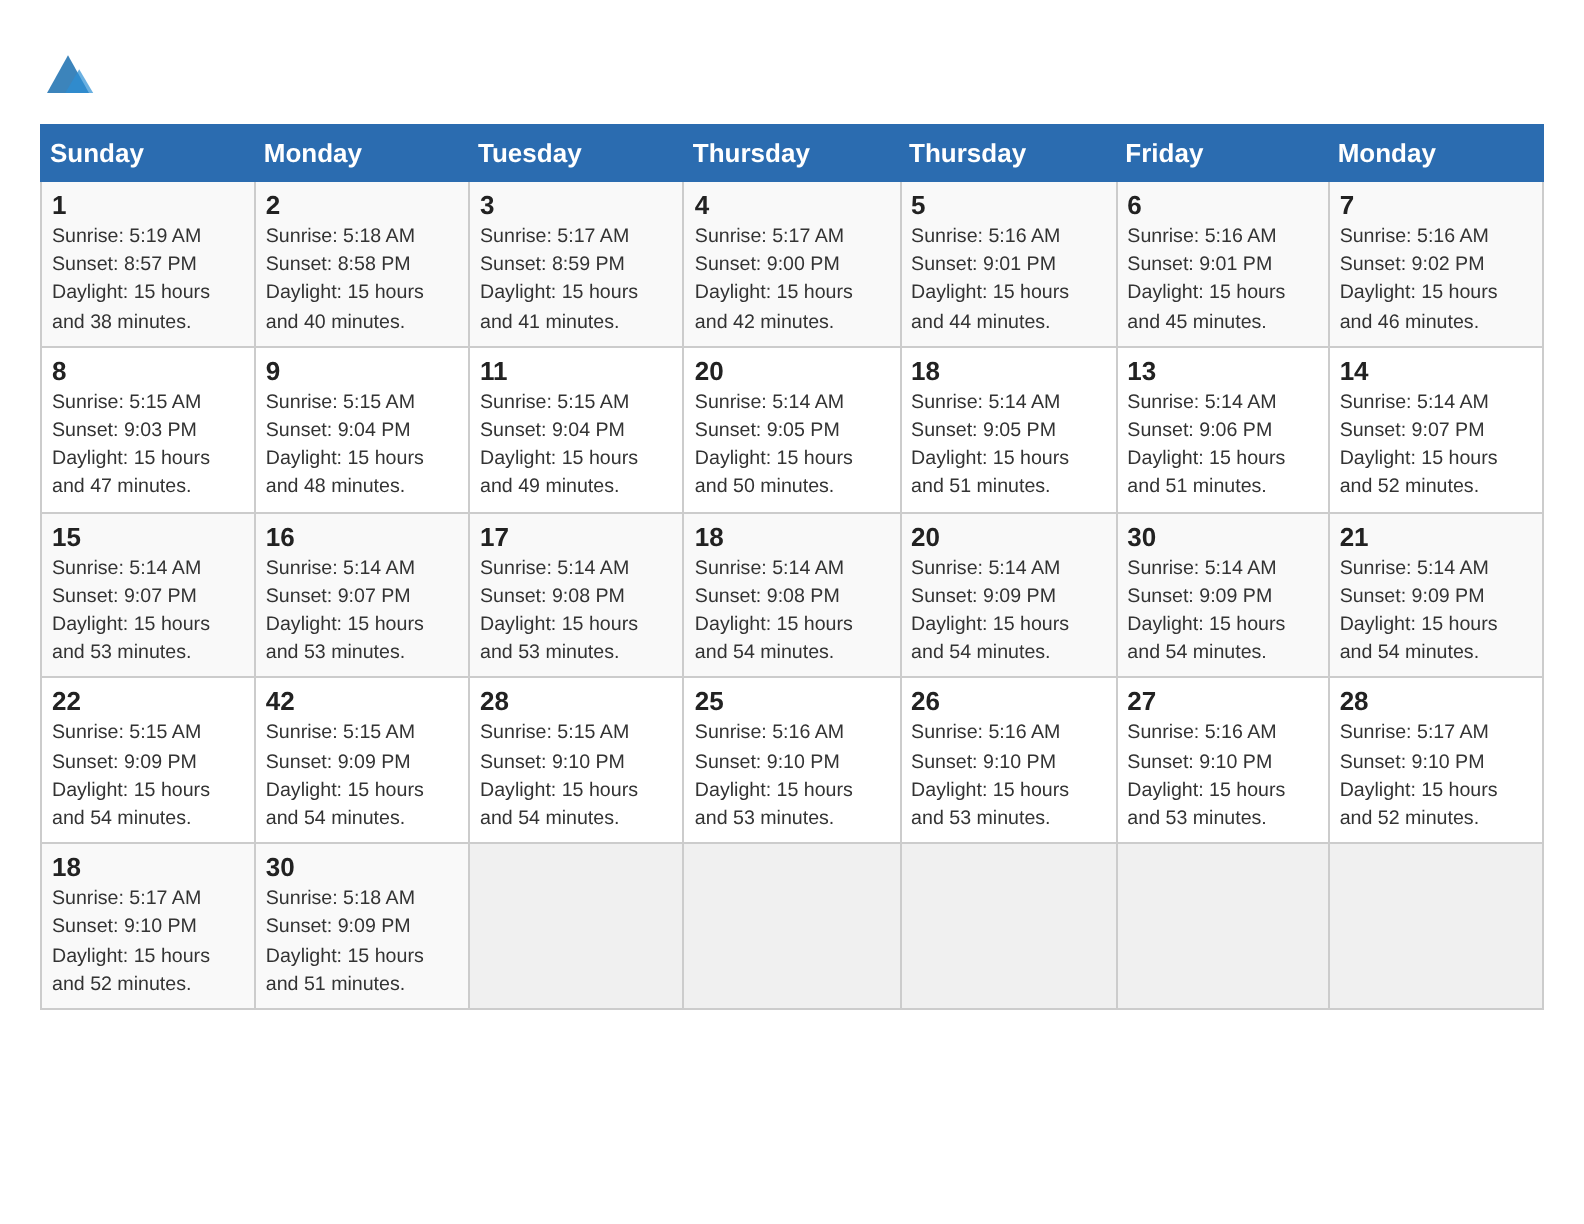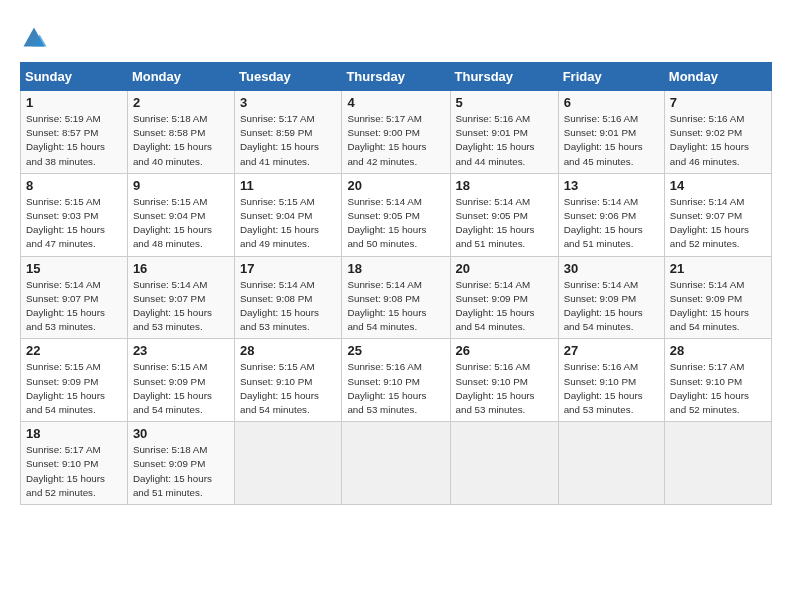--- a/index.html
+++ b/index.html
@@ -172,21 +172,21 @@
           <td><span class="day-num">20</span>
 <span class="day-detail">Sunrise: 5:14 AM<br>Sunset: 9:09 PM<br>Daylight: 15 hours and 54 minutes.</span></td>
           <td><span class="day-num">30</span>
 <span class="day-detail">Sunrise: 5:14 AM<br>Sunset: 9:09 PM<br>Daylight: 15 hours and 54 minutes.</span></td>
           <td><span class="day-num">21</span>
 <span class="day-detail">Sunrise: 5:14 AM<br>Sunset: 9:09 PM<br>Daylight: 15 hours and 54 minutes.</span></td>
         </tr>
         <tr>
           <td><span class="day-num">22</span>
 <span class="day-detail">Sunrise: 5:15 AM<br>Sunset: 9:09 PM<br>Daylight: 15 hours and 54 minutes.</span></td>
-          <td><span class="day-num">23</span>
+          <td><span class="day-num">42</span>
 <span class="day-detail">Sunrise: 5:15 AM<br>Sunset: 9:09 PM<br>Daylight: 15 hours and 54 minutes.</span></td>
           <td><span class="day-num">28</span>
 <span class="day-detail">Sunrise: 5:15 AM<br>Sunset: 9:10 PM<br>Daylight: 15 hours and 54 minutes.</span></td>
           <td><span class="day-num">25</span>
 <span class="day-detail">Sunrise: 5:16 AM<br>Sunset: 9:10 PM<br>Daylight: 15 hours and 53 minutes.</span></td>
           <td><span class="day-num">26</span>
 <span class="day-detail">Sunrise: 5:16 AM<br>Sunset: 9:10 PM<br>Daylight: 15 hours and 53 minutes.</span></td>
           <td><span class="day-num">27</span>
 <span class="day-detail">Sunrise: 5:16 AM<br>Sunset: 9:10 PM<br>Daylight: 15 hours and 53 minutes.</span></td>
           <td><span class="day-num">28</span>

